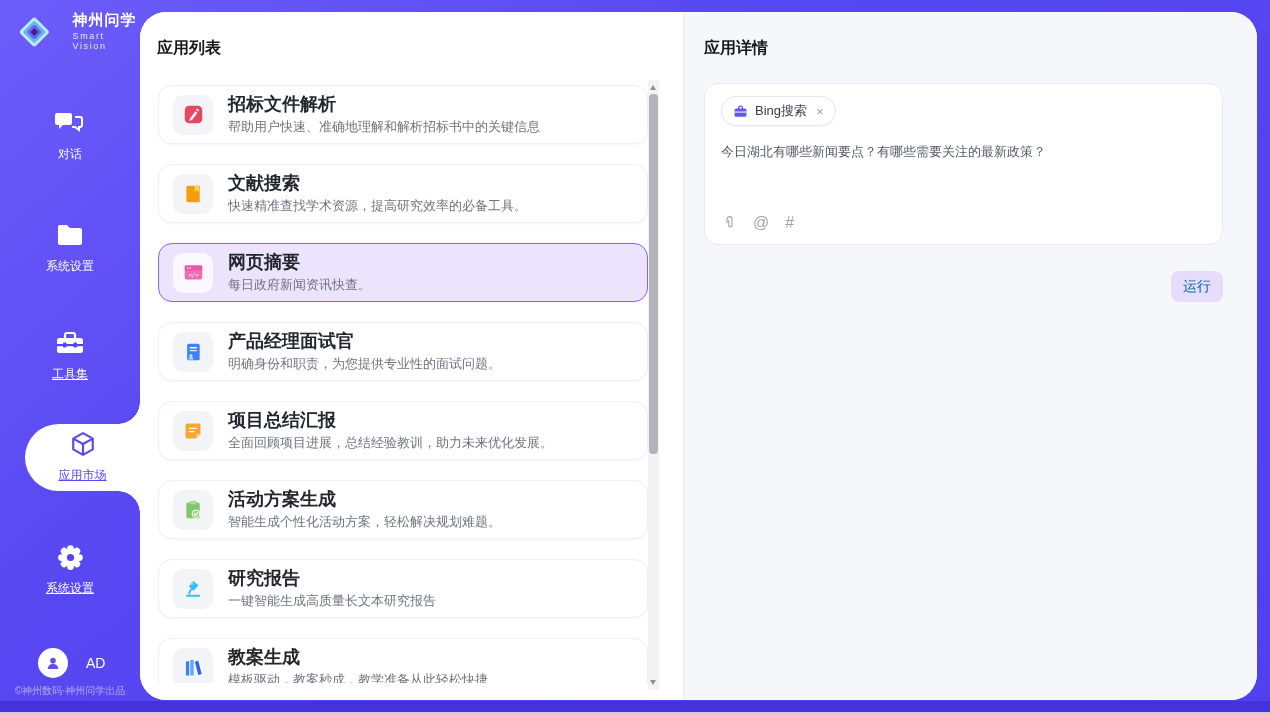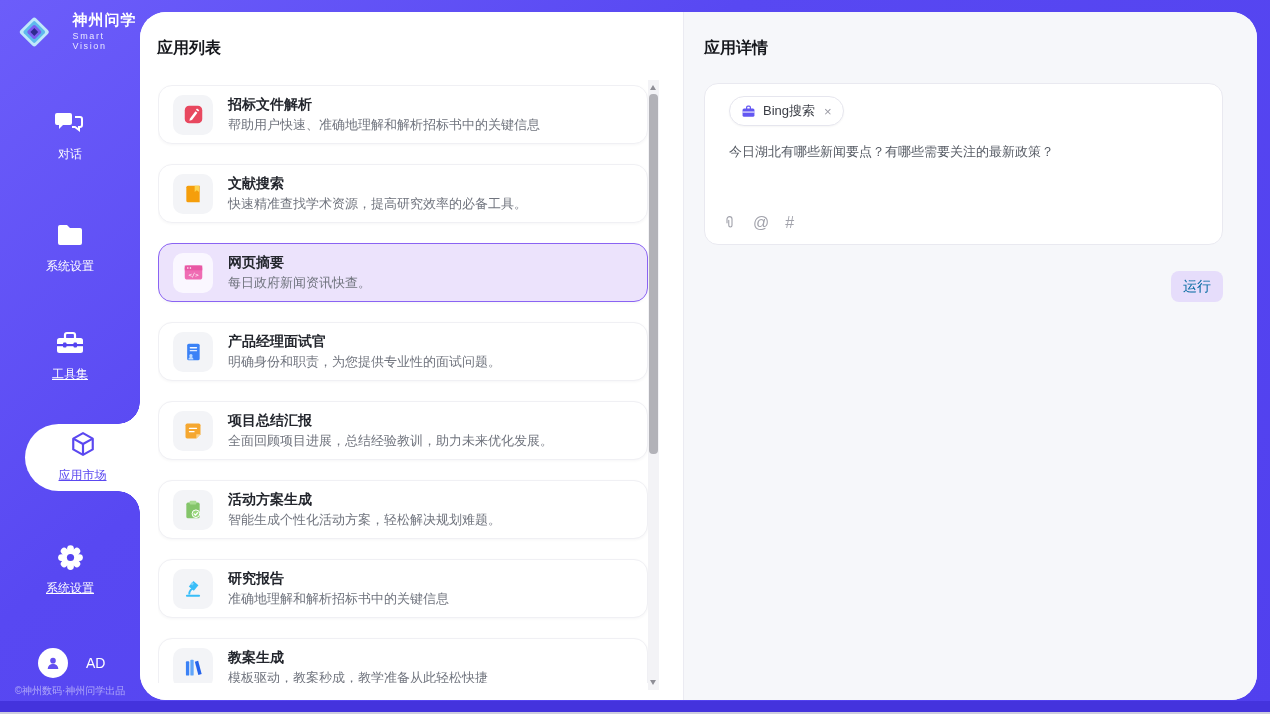--- a/index.html
+++ b/index.html
@@ -43,36 +43,36 @@
 
   
   .card-list { position:absolute; left:18px; top:73px; width:492px; height:598px; overflow:hidden; }
   .app-card { width:490px; height:59px; border:1px solid #f0f0f4; border-radius:14px;
               margin-bottom:20px; display:flex; align-items:center; padding:0 14px;
               background:#fff; box-shadow:0 1px 3px rgba(25,25,60,.04); cursor:pointer; }
   .app-card.selected { border:1.5px solid #8a63f3; background:#ece3fc; }
   .tile { width:40px; height:40px; border-radius:10px; background:#f3f4f7; flex:0 0 auto;
           display:flex; align-items:center; justify-content:center; margin-right:15px; }
   .selected .tile { background:#faf7ff; }
-  .app-title { font-size:14px; font-weight:700; color:#23262d; line-height:1; margin-bottom:7px; }
+  .app-title { font-size:18px; font-weight:700; color:#23262d; line-height:1; margin-bottom:7px; }
   .app-desc  { font-size:13px; color:#70747e; line-height:1.15; }
 
   
   .scrollbar { position:absolute; left:508px; top:68px; width:11px; height:610px;
                background:#f3f3f6; }
   .sb-up, .sb-down { position:absolute; left:2px; width:0; height:0;
                border-left:3.5px solid transparent; border-right:3.5px solid transparent; cursor:pointer; }
   .sb-up   { top:5px;    border-bottom:5px solid #8e8e96; }
   .sb-down { bottom:5px; border-top:5px solid #8e8e96; }
   .sb-thumb { position:absolute; left:1px; top:14px; width:9px; height:360px;
               background:#b2b2b8; border-radius:4px; cursor:grab; }
 
   
   .composer { position:absolute; left:20px; top:71px; width:519px; height:162px;
-              background:#fff; border:1px solid #e9e9f0; border-radius:14px; padding:12px 24px; }
+              background:#fff; border:1px solid #e9e9f0; border-radius:14px; padding:12px 16px; }
   .tool-tag { display:inline-flex; align-items:center; gap:7px; height:30px; padding:0 11px;
               border:1px solid #e6e6ee; border-radius:16px; background:#fff;
               box-shadow:0 1px 2px rgba(0,0,0,.04); cursor:pointer; }
   .tag-label { font-size:13px; color:#3a3d45; }
   .tag-close { font-size:13px; color:#9a9aa4; margin-left:2px; cursor:pointer; }
   .prompt { margin-top:17px; font-size:13px; color:#555a63; cursor:text; }
   .composer-tools { position:absolute; left:17px; bottom:13px; display:flex; align-items:center;
                     gap:16px; color:#a2a3ac; }
   .glyph { font-size:16px; line-height:1; cursor:pointer; }
   .run-btn { position:absolute; top:259px; right:34px; width:52px; height:31px; border-radius:8px;
@@ -277,21 +277,21 @@
           <div class="tile">
             <svg width="20" height="20" viewBox="0 0 24 24">
               <path d="M12.5 2.5 l6 5 -5.5 6.5 -6 -5 z" fill="#38bdf8"></path>
               <path d="M7.5 18.5 c0 -4.5 3 -7 6.5 -7.5" fill="none" stroke="#38bdf8" stroke-width="2.2"></path>
               <rect x="3.5" y="19" width="17" height="2.4" rx="1.2" fill="#38bdf8"></rect>
               <rect x="10" y="4" width="3" height="3" transform="rotate(40 11 5)" fill="#7dd3fc"></rect>
             </svg>
           </div>
           <div>
             <div class="app-title">研究报告</div>
-            <div class="app-desc">准确地理解和解析招标书中的关键信息</div>
+            <div class="app-desc">一键智能生成高质量长文本研究报告</div>
           </div>
         </div>
 
         <div class="app-card">
           <div class="tile">
             <svg width="20" height="20" viewBox="0 0 24 24">
               <rect x="3.5" y="4" width="4" height="17" rx="1" fill="#3b82f6"></rect>
               <rect x="8.8" y="2" width="4" height="19" rx="1" fill="#60a5fa"></rect>
               <path d="M14.2 4.5 l4 -1.2 4.2 15.8 -4 1.2 z" fill="#2563eb"></path>
             </svg>

